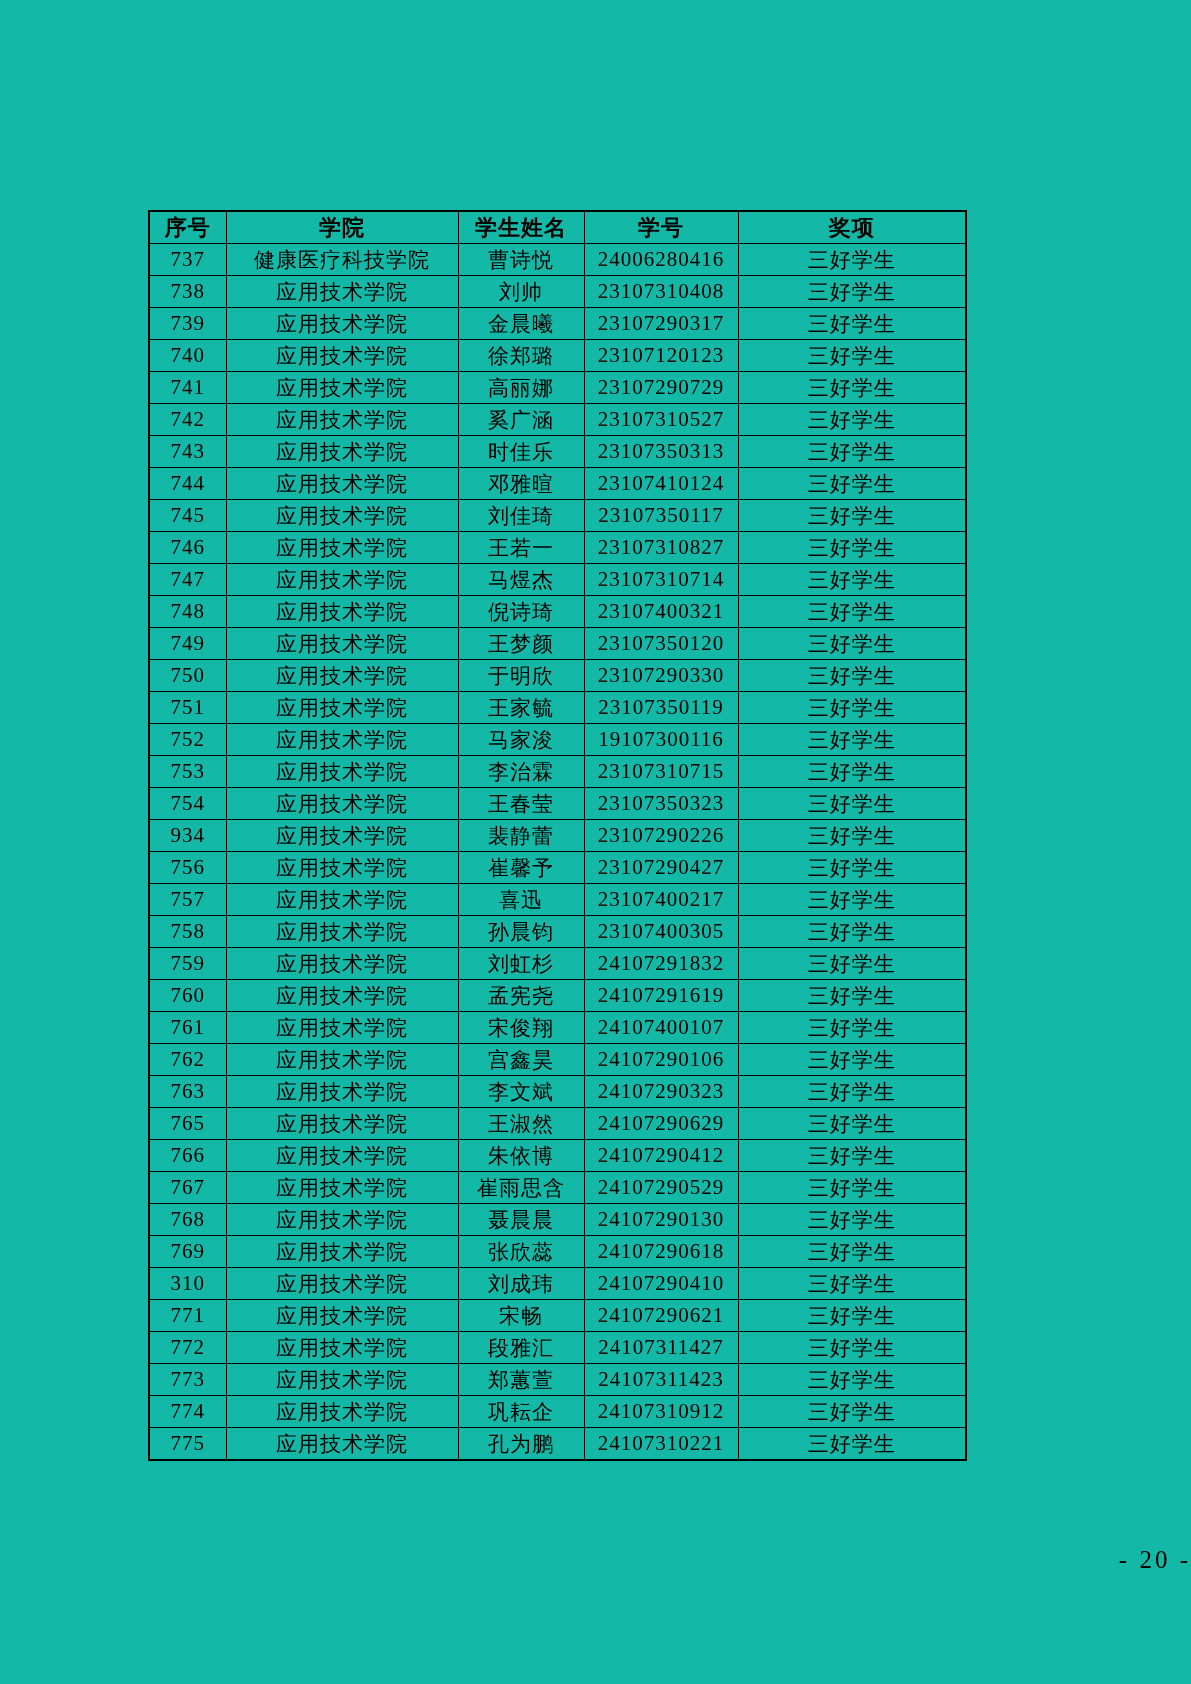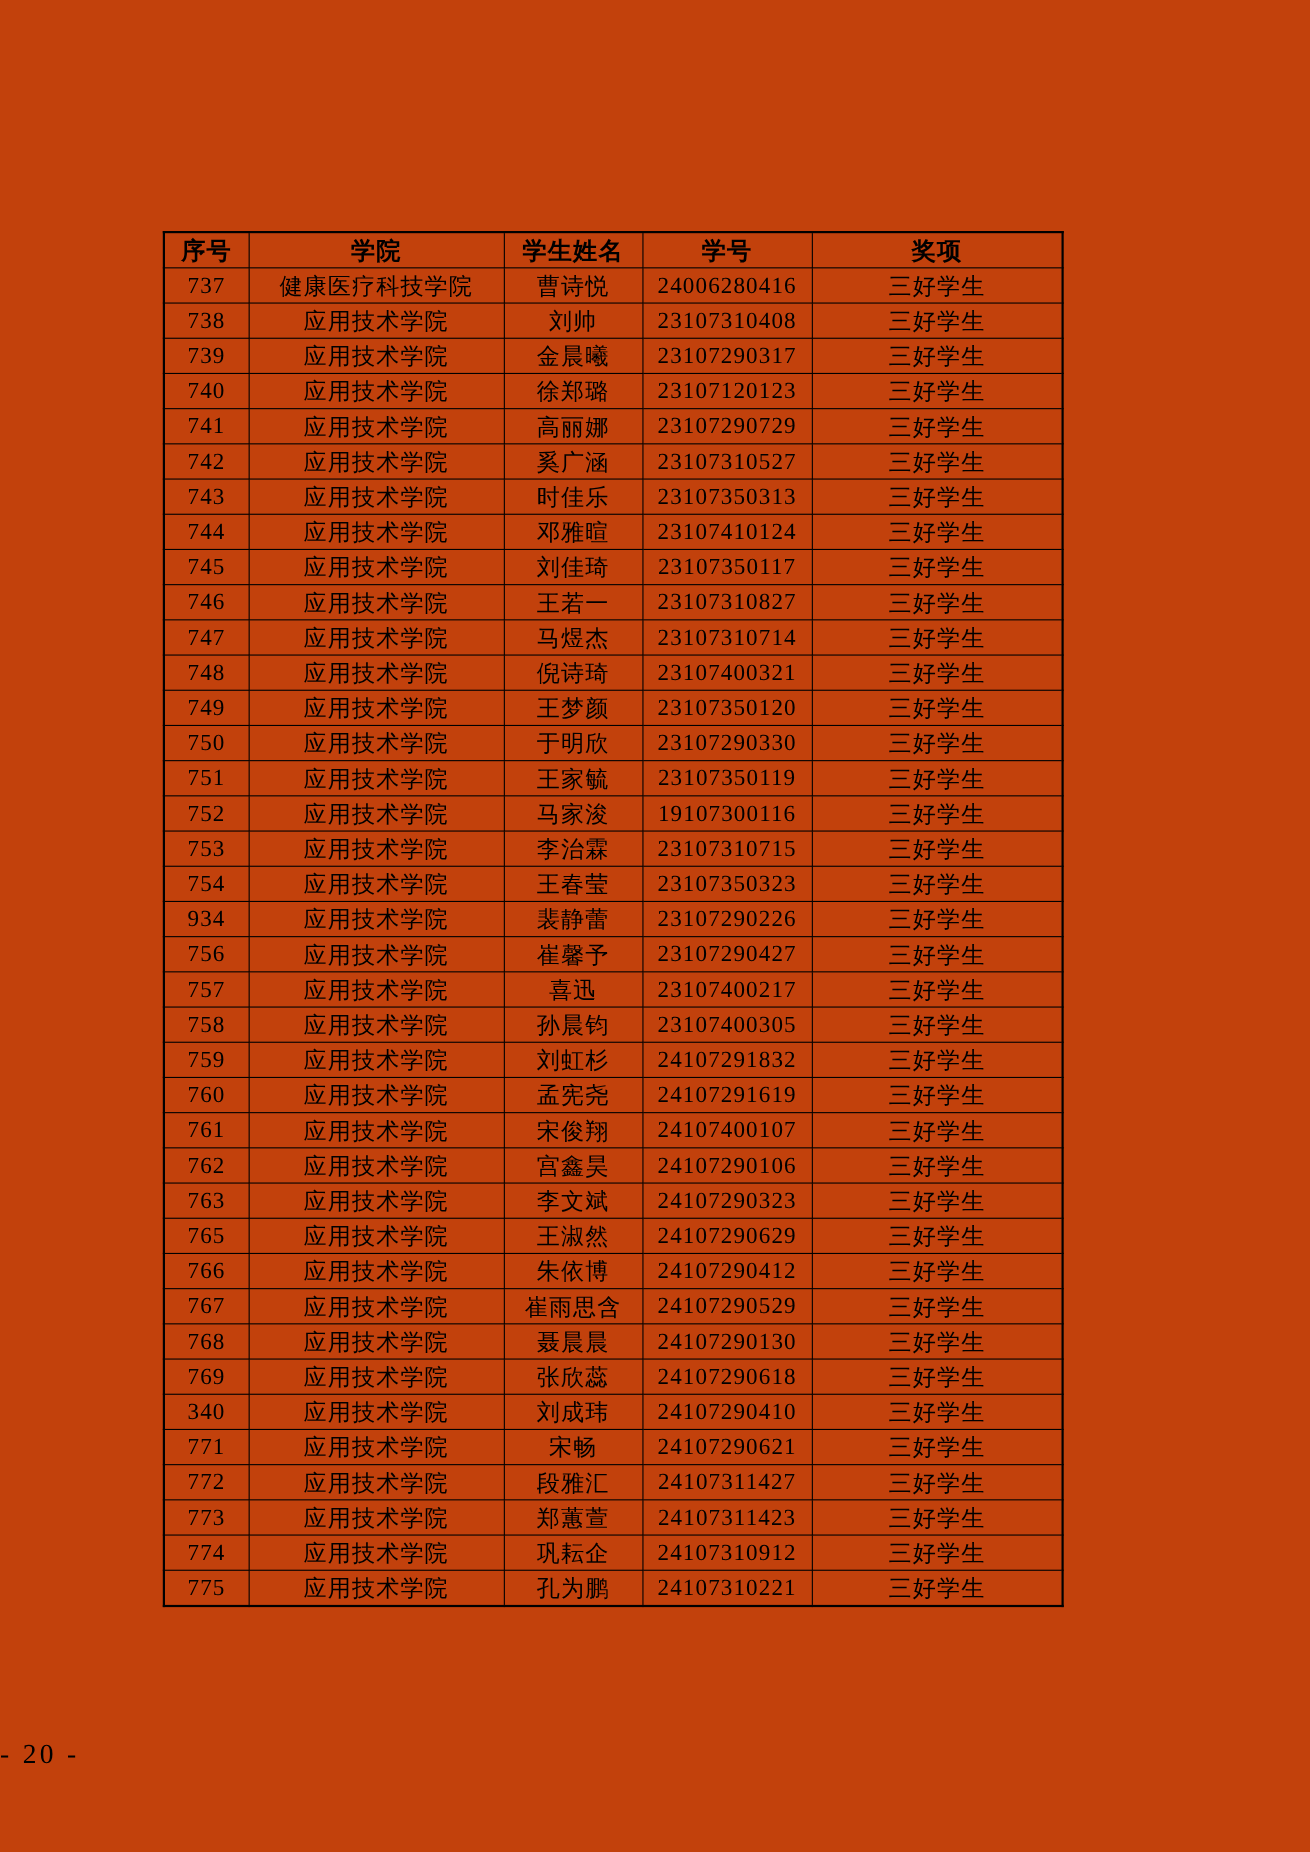--- a/index.html
+++ b/index.html
@@ -5,21 +5,21 @@
   html, body {
     margin: 0;
     padding: 0;
     background: #e8e8e8;
   }
   .page {
     position: relative;
     width: 1191px;
     height: 1684px;
     margin: 0 auto;
-    background: #c2410c;
+    background: #14b8a6;
     color: #000000;
     font-family: "Liberation Serif", "DejaVu Serif", serif;
     overflow: hidden;
   }
   table.award-table {
     position: absolute;
     left: 148px;
     top: 210px;
     width: 817px;
     border-collapse: collapse;
@@ -49,25 +49,24 @@
   }
   td.student-id-cell {
     letter-spacing: 0.5px;
     margin-left: 48px;
   }
   .page-number {
     position: absolute;
     top: 1546px;
     left: 0;
     width: 100%;
-    text-align: left;
+    text-align: right;
     font-size: 25px;
     letter-spacing: 3px;
     font-family: "Liberation Serif", "DejaVu Serif", serif;
-    margin-top: 36px;
   }
 </style>
 </head>
 <body>
 
 <div class="page">
 
   <table class="award-table">
     <colgroup>
       <col style="width:77px">
@@ -304,21 +303,21 @@
           <td class="award-cell">三好学生</td>
         </tr>
         <tr>
           <td class="serial-cell">769</td>
           <td class="college-cell">应用技术学院</td>
           <td class="student-name-cell">张欣蕊</td>
           <td class="student-id-cell">24107290618</td>
           <td class="award-cell">三好学生</td>
         </tr>
         <tr>
-          <td class="serial-cell">340</td>
+          <td class="serial-cell">310</td>
           <td class="college-cell">应用技术学院</td>
           <td class="student-name-cell">刘成玮</td>
           <td class="student-id-cell">24107290410</td>
           <td class="award-cell">三好学生</td>
         </tr>
         <tr>
           <td class="serial-cell">771</td>
           <td class="college-cell">应用技术学院</td>
           <td class="student-name-cell">宋畅</td>
           <td class="student-id-cell">24107290621</td>

